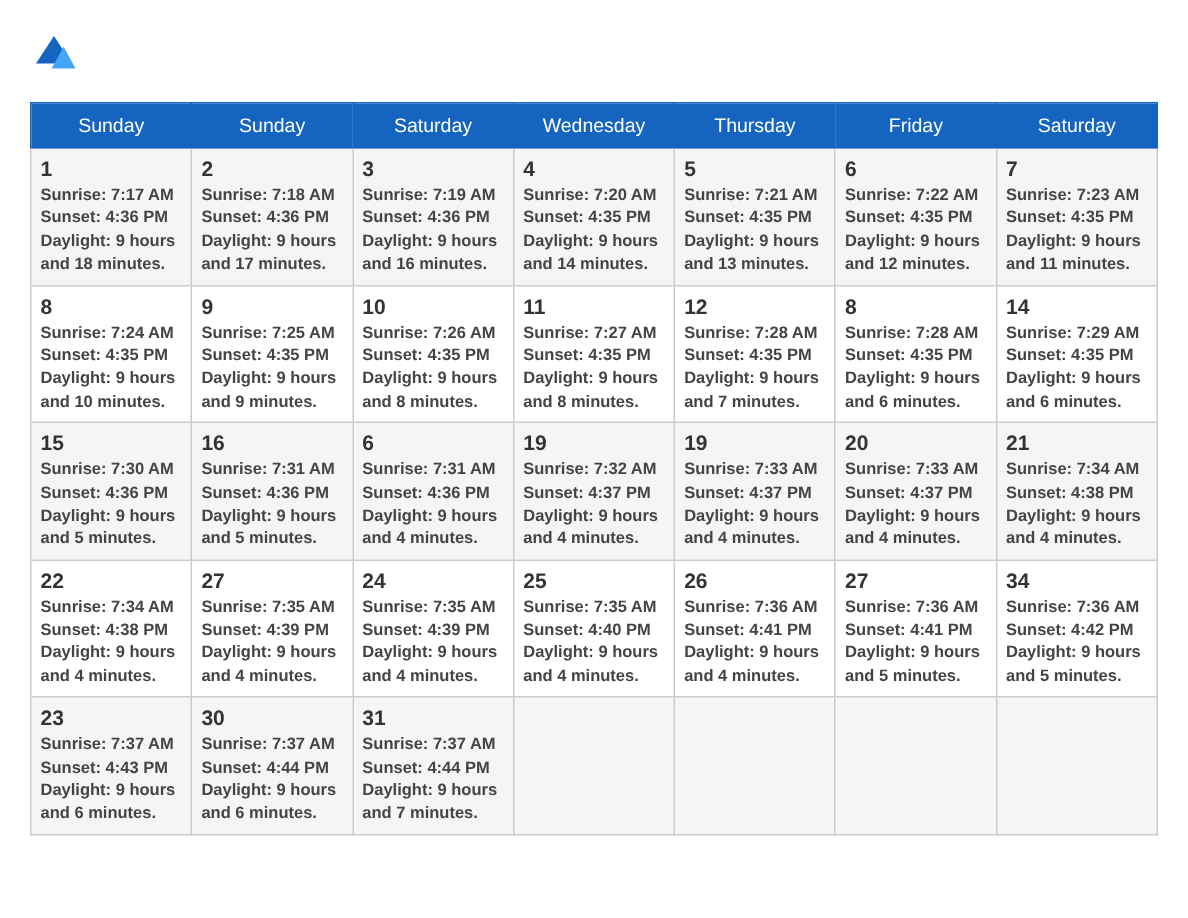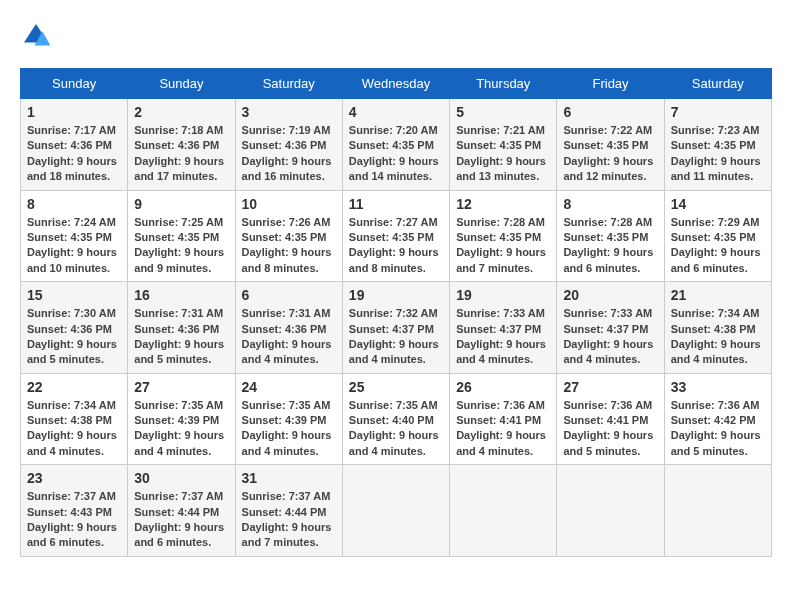--- a/index.html
+++ b/index.html
@@ -230,21 +230,21 @@
         </td>
         <td>
           <span class="day-num">26</span>
           <div class="cell-info">Sunrise: 7:36 AM<br>Sunset: 4:41 PM<br>Daylight: 9 hours and 4 minutes.</div>
         </td>
         <td>
           <span class="day-num">27</span>
           <div class="cell-info">Sunrise: 7:36 AM<br>Sunset: 4:41 PM<br>Daylight: 9 hours and 5 minutes.</div>
         </td>
         <td>
-          <span class="day-num">33</span>
+          <span class="day-num">34</span>
           <div class="cell-info">Sunrise: 7:36 AM<br>Sunset: 4:42 PM<br>Daylight: 9 hours and 5 minutes.</div>
         </td>
       </tr>
       <tr>
         <td>
           <span class="day-num">23</span>
           <div class="cell-info">Sunrise: 7:37 AM<br>Sunset: 4:43 PM<br>Daylight: 9 hours and 6 minutes.</div>
         </td>
         <td>
           <span class="day-num">30</span>

